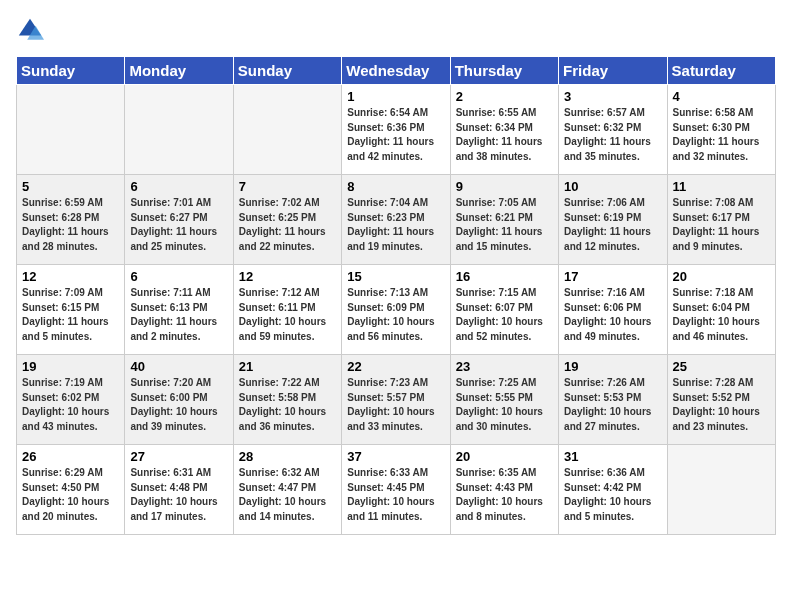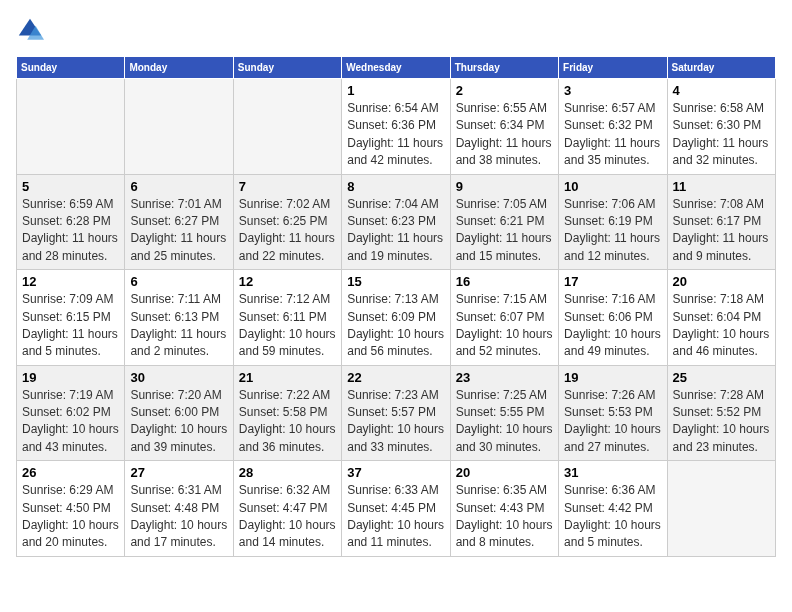--- a/index.html
+++ b/index.html
@@ -45,21 +45,21 @@
       color: #444;
     }
     .calendar {
       width: 100%;
       border-collapse: collapse;
       table-layout: fixed;
     }
     .calendar th {
       background: #3355bb;
       color: #fff;
-      font-size: 10px;
+      font-size: 15px;
       font-weight: bold;
       padding: 5px 4px;
       text-align: left;
       border: 1px solid #fff;
     }
     .calendar td {
       border: 1px solid #ccc;
       vertical-align: top;
       padding: 4px 5px;
       font-size: 10px;
@@ -68,23 +68,24 @@
     }
     .calendar td.empty {
       background: #f5f5f5;
     }
     .day-number {
       font-size: 13px;
       font-weight: bold;
       margin-bottom: 2px;
     }
     .day-info {
-      font-size: 12px;
+      font-size: 10px;
       color: #333;
       line-height: 1.45;
+      font-weight: bold;
     }
     .row-shaded td {
       background: #f0f0f0;
     }
   </style>
 </head>
 <body>
 
 <div class="header-area">
   <div class="logo">
@@ -196,21 +197,21 @@
           <div class="day-number">20</div>
           <div class="day-info">Sunrise: 7:18 AM<br>Sunset: 6:04 PM<br>Daylight: 10 hours<br>and 46 minutes.</div>
         </td>
       </tr>
       <tr class="row-shaded">
         <td>
           <div class="day-number">19</div>
           <div class="day-info">Sunrise: 7:19 AM<br>Sunset: 6:02 PM<br>Daylight: 10 hours<br>and 43 minutes.</div>
         </td>
         <td>
-          <div class="day-number">30</div>
+          <div class="day-number">40</div>
           <div class="day-info">Sunrise: 7:20 AM<br>Sunset: 6:00 PM<br>Daylight: 10 hours<br>and 39 minutes.</div>
         </td>
         <td>
           <div class="day-number">21</div>
           <div class="day-info">Sunrise: 7:22 AM<br>Sunset: 5:58 PM<br>Daylight: 10 hours<br>and 36 minutes.</div>
         </td>
         <td>
           <div class="day-number">22</div>
           <div class="day-info">Sunrise: 7:23 AM<br>Sunset: 5:57 PM<br>Daylight: 10 hours<br>and 33 minutes.</div>
         </td>

